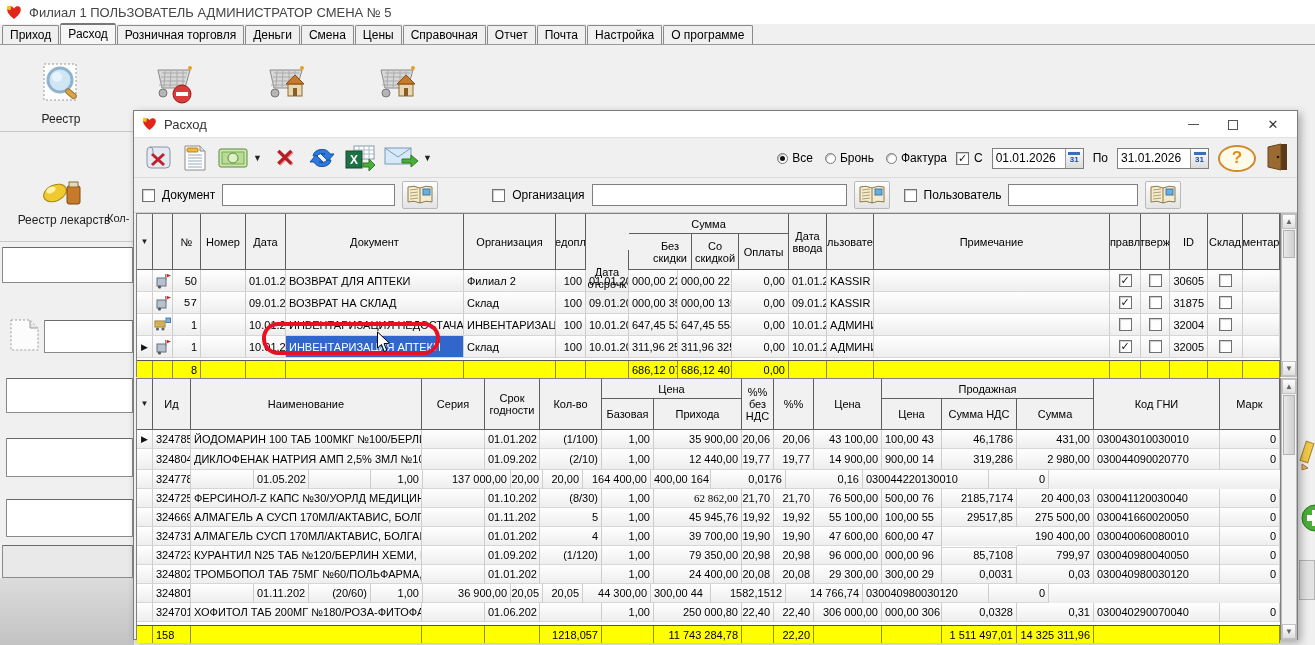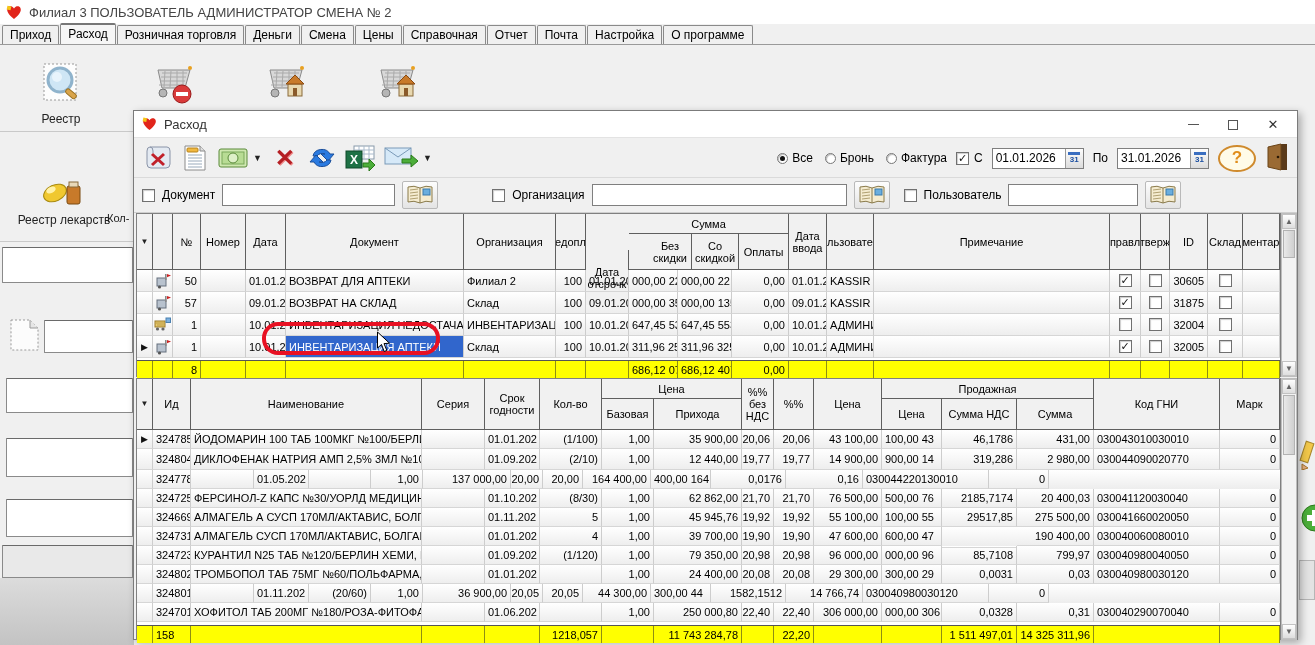--- a/index.html
+++ b/index.html
@@ -101,21 +101,21 @@
 </head>
 <body>
 
 <div class="desktop">
 
   <div class="main-titlebar">
     <svg width="16" height="15" viewBox="0 0 16 15">
         <path d="M8 14 C2 9 0.5 6 1.5 3.2 C2.5 0.8 6 0.6 8 3.4 C10 0.6 13.5 0.8 14.5 3.2 C15.5 6 14 9 8 14 Z" fill="#e1251b"></path>
         <rect x="1" y="1" width="4" height="4" fill="#f5c518" transform="rotate(12 3 3)"></rect>
       </svg>
-    <span>Филиал 3 ПОЛЬЗОВАТЕЛЬ АДМИНИСТРАТОР СМЕНА № 2</span>
+    <span>Филиал 1 ПОЛЬЗОВАТЕЛЬ АДМИНИСТРАТОР СМЕНА № 5</span>
   </div>
 
   <div class="tabbar" id="tabbar">
       <div class="tab">Приход</div>
       <div class="tab active">Расход</div>
       <div class="tab">Розничная торговля</div>
       <div class="tab">Деньги</div>
       <div class="tab">Смена</div>
       <div class="tab">Цены</div>
       <div class="tab">Справочная</div>
@@ -446,21 +446,21 @@
           <div class="grow" style="height: 22px;">
             <div class="gcell c" style="width: 16px;"></div>
             <div class="gcell c" style="width: 20px;">
               <svg width="16" height="16" viewBox="0 0 16 16">
                 <rect x="2" y="5" width="9" height="8" fill="#b8c2ce" stroke="#66707e"></rect>
                 <rect x="10" y="1" width="1.6" height="6" fill="#888"></rect>
                 <path d="M12 1 L16 2.6 L12 4.2 Z" fill="#cc2222"></path>
                 <circle cx="4.5" cy="14" r="1.6" fill="#555"></circle>
               </svg>
             </div>
-            <div class="gcell r" style="width: 28px;">57</div>
+            <div class="gcell r" style="width: 28px; font-family: Liberation Mono, monospace;">57</div>
             <div class="gcell r" style="width: 45px;"></div>
             <div class="gcell" style="width: 40px;">09.01.2</div>
             <div class="gcell" style="width: 178px;">ВОЗВРАТ НА СКЛАД</div>
             <div class="gcell" style="width: 92px;">Склад</div>
             <div class="gcell r" style="width: 30px;">100</div>
             <div class="gcell" style="width: 43px;">09.01.20</div>
             <div class="gcell r clipl" style="width: 49px;">35 000,00</div>
             <div class="gcell r clipl" style="width: 54px;">135 000,00</div>
             <div class="gcell r" style="width: 57px;">0,00</div>
             <div class="gcell" style="width: 38px;">09.01.20</div>
@@ -671,21 +671,21 @@
             <div class="gcell r" style="width: 60px;">0</div>
           </div>
           <div class="grow" style="height: 19px;">
             <div class="gcell c" style="width: 16px;"></div>
             <div class="gcell r clipl" style="width: 38px;">324725</div>
             <div class="gcell" style="width: 231px;">ФЕРСИНОЛ-Z КАПС №30/УОРЛД МЕДИЦИН</div>
             <div class="gcell" style="width: 63px;"></div>
             <div class="gcell" style="width: 55px;">01.10.202</div>
             <div class="gcell r" style="width: 62px;">(8/30)</div>
             <div class="gcell r" style="width: 52px;">1,00</div>
-            <div class="gcell r" style="width: 88px;">62 862,00</div>
+            <div class="gcell r" style="width: 88px; font-family: Liberation Serif, serif;">62 862,00</div>
             <div class="gcell r" style="width: 32px;">21,70</div>
             <div class="gcell r" style="width: 40px;">21,70</div>
             <div class="gcell r" style="width: 68px;">76 500,00</div>
             <div class="gcell r clipl" style="width: 60px;">76 500,00</div>
             <div class="gcell r" style="width: 75px;">2185,7174</div>
             <div class="gcell r" style="width: 77px;">20 400,03</div>
             <div class="gcell" style="width: 126px;">030041120030040</div>
             <div class="gcell r" style="width: 60px;">0</div>
           </div>
           <div class="grow" style="height: 19px;">

